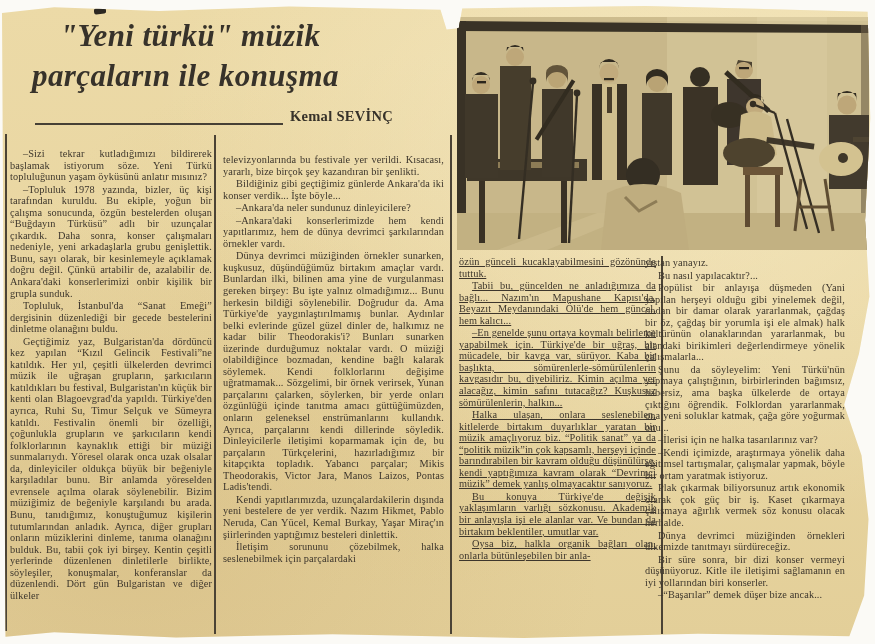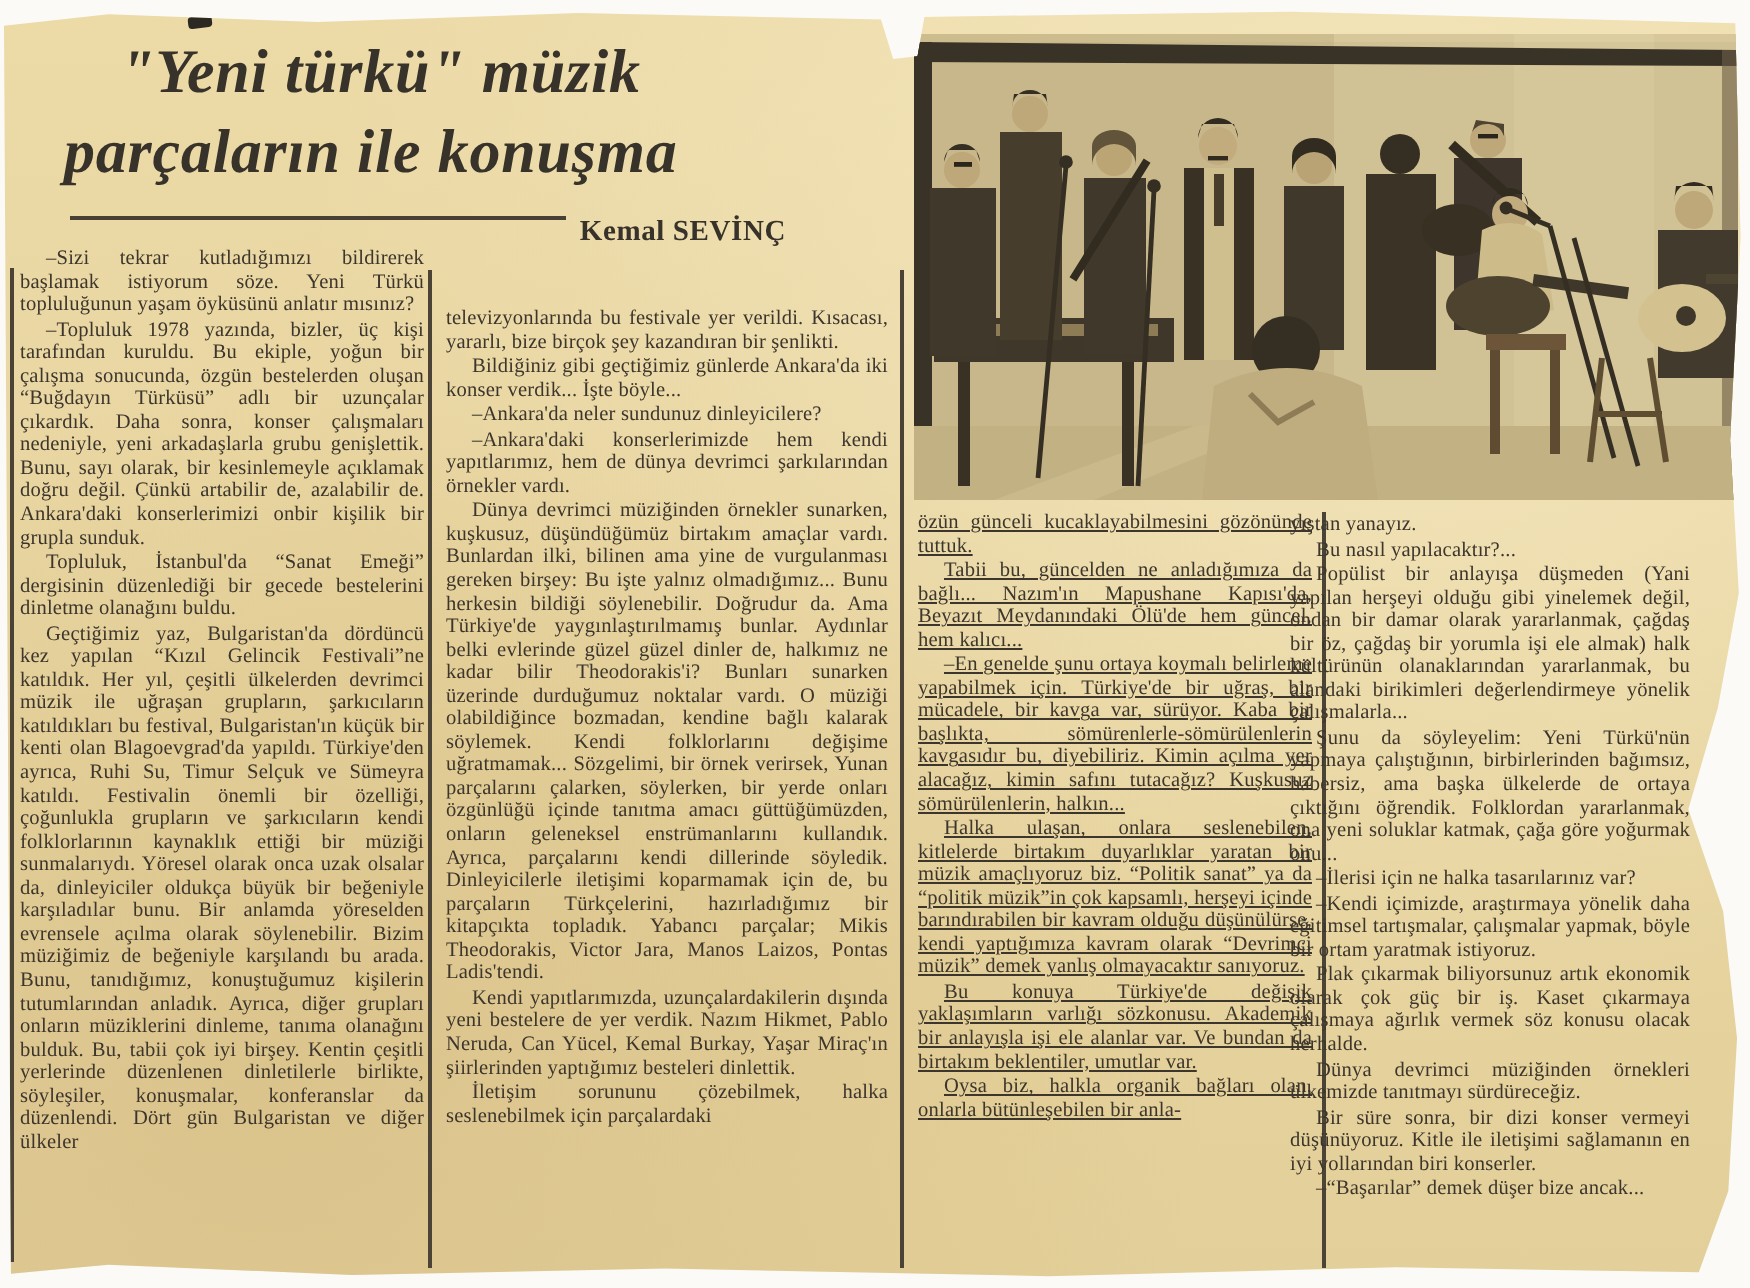--- a/index.html
+++ b/index.html
@@ -18,30 +18,30 @@
     clip-path:polygon(0 1.4%, 6% .5%, 18% 1.1%, 33% .4%, 50.4% .9%, 51.1% 4%, 52.5% 3.8%, 52.9% .7%, 74% .3%, 99.5% 1.2%, 99.8% 18%, 99.2% 34%, 99.7% 46%, 98.5% 55%, 96.8% 63%, 98.8% 71%, 99.6% 81%, 99.1% 93%, 97.4% 99.4%, 80% 99%, 60% 99.7%, 38% 99.1%, 20% 99.6%, 6% 98.8%, .4% 99.5%);
     box-shadow:0 0 8px rgba(60,45,20,.18);
   }
   .ink-mark{position:absolute;left:92px;top:4px;width:12px;height:6px;background:#2c2822;border-radius:2px;transform:rotate(-7deg);}
   .headline{
     position:absolute;left:30px;top:12px;width:430px;
     font-style:italic;font-weight:bold;font-size:31px;line-height:40px;
     color:#37322a;letter-spacing:.4px;
   }
   .headline .l1{padding-left:28px;}
-  .byline-row{position:absolute;left:33px;top:104px;width:358px;display:flex;align-items:flex-start;}
+  .byline-row{position:absolute;left:33px;top:104px;width:358px;display:flex;align-items:flex-end;}
   .byline-rule{flex:1;height:2px;background:#46403500;background:#464035;}
   .byline-name{margin-left:7px;font-weight:bold;font-size:14.5px;color:#37322a;letter-spacing:.3px;}
   .col{
     position:absolute;text-align:justify;color:#3d362c;
     font-size:10.3px;line-height:11.55px;letter-spacing:.1px;
   }
   .col p{margin:0 0 1px 0;text-indent:13px;}
   .col p.no-indent{text-indent:0;}
-  #col1{left:8px;top:120px;width:202px;}
+  #col1{left:8px;top:144px;width:202px;}
   #col2{left:221px;top:130px;width:221px;margin-top:20px;}
   #col3{left:457px;top:252px;width:197px;text-decoration:underline;}
   #col4{left:643px;top:253px;width:200px;}
   .vrule{position:absolute;width:1.5px;background:#4b4335;}
   #rule-left{left:3px;top:130px;height:497px;width:2px;}
   #rule-1{left:212px;top:131px;height:499px;}
   #rule-2{left:448px;top:131px;height:499px;}
   #rule-3{left:659px;top:252px;height:378px;}
   .photo{
     position:absolute;left:455px;top:13px;width:412px;height:233px;

